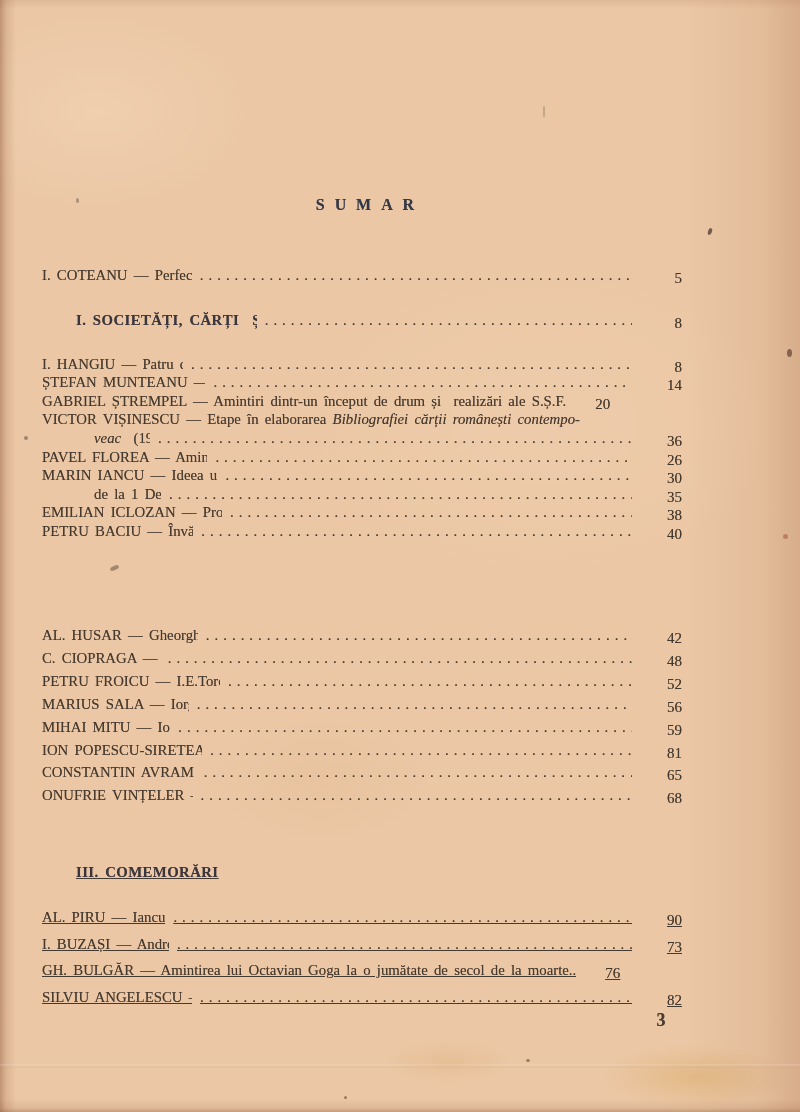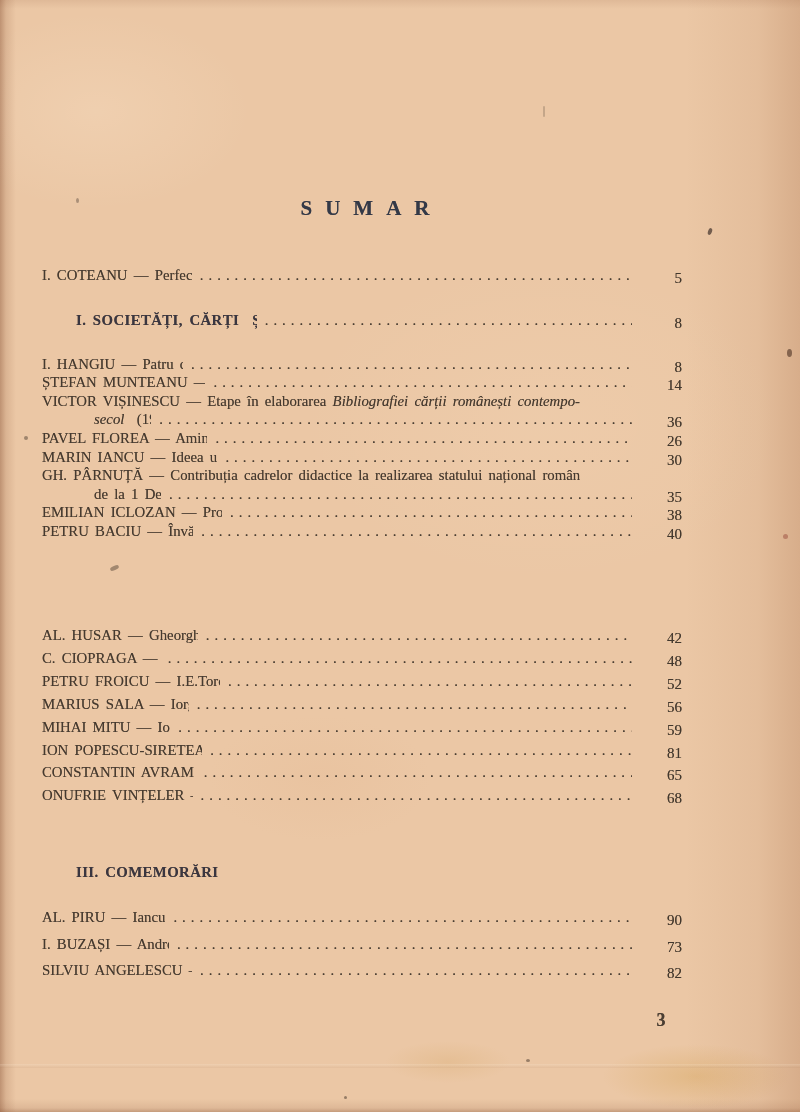--- a/index.html
+++ b/index.html
@@ -17,38 +17,38 @@
       linear-gradient(180deg, rgba(120,62,32,.10) 0px, rgba(0,0,0,0) 9px),
       radial-gradient(ellipse 130px 45px at 87% 96.8%, rgba(203,148,52,.28), rgba(0,0,0,0) 72%),
       radial-gradient(ellipse 90px 30px at 56% 95.5%, rgba(198,145,60,.16), rgba(0,0,0,0) 70%),
       radial-gradient(ellipse 220px 140px at 12% 10%, rgba(255,236,212,.22), rgba(0,0,0,0) 70%),
       radial-gradient(ellipse 340px 220px at 68% 38%, rgba(255,231,202,.12), rgba(0,0,0,0) 72%),
       radial-gradient(ellipse 160px 90px at 40% 70%, rgba(222,172,130,.14), rgba(0,0,0,0) 70%),
       #ebc7a5;
   }
   .title{
     position:absolute;left:42px;width:646px;top:196px;margin:0;
-    text-align:center;font-size:21px;font-weight:bold;
+    text-align:center;font-size:16px;font-weight:bold;
     letter-spacing:.62em;text-indent:.62em;color:#333947;
     text-shadow:0 0 .5px rgba(40,40,60,.55);
   }
   .toc{position:absolute;left:0;top:0;width:800px;height:1112px;}
   .section{position:absolute;left:42px;width:646px;color:#453a30;}
   .sec0{top:266px;}
   .sec1{top:311px;}
   .sec2{top:600px;}
   .sec3{top:859px;}
   .sec1 .entries{margin-top:25px;}
   .sec2 .entries{margin-top:24px;}
   .sec3 .entries{margin-top:18px;}
   .row{display:flex;align-items:baseline;font-size:14.8px;word-spacing:2.5px;
        text-shadow:0 0 .4px rgba(62,46,30,.55);}
   .sec0 .row,.sec1 .row{line-height:18.6px;}
   .sec2 .row{line-height:22.9px;}
-  .sec3 .row{line-height:26.8px;}
+  .sec3 .row{line-height:26.8px;text-decoration:underline;}
   .heading{padding-left:34px;line-height:20px;}
   .heading .txt{font-weight:bold;color:#3a3640;letter-spacing:.4px;}
   .txt{white-space:pre;flex:0 1 auto;min-width:0;overflow:hidden;}
   .txt .part-italic{font-style:italic;margin-top:16px;}
   .txt.indent{padding-left:52px;}
   .leader{
     flex:1 1 auto;min-width:0;overflow:hidden;white-space:nowrap;
     letter-spacing:5px;margin:0 6px 0 8px;color:#473d33;
   }
   .pagecol{flex:0 0 44px;text-align:right;padding-right:6px;
@@ -100,41 +100,41 @@
             <span class="txt"><span class="part">I. HANGIU — Patru decenii de la înființarea S.Ș.I.F.</span></span>
             <span class="leader">........................................................................................................................</span>
             <span class="pagecol">8</span>
           </div>
           <div class="row">
             <span class="txt"><span class="part">ȘTEFAN MUNTEANU — Un jurnal de scriitor după 100 de ani</span></span>
             <span class="leader">........................................................................................................................</span>
             <span class="pagecol">14</span>
           </div>
           <div class="row">
+            <span class="txt"><span class="part">GABRIEL ȘTREMPEL — Amintiri dintr-un început de drum și  realizări ale S.Ș.F.</span></span>
+            <span class="pagecol">20</span>
+          </div>
+          <div class="row">
             <span class="txt"><span class="part">VICTOR VIȘINESCU — Etape în elaborarea </span><span class="part part-italic">Bibliografiei cărții românești contempo-</span></span>
             <span class="pagecol"></span>
           </div>
           <div class="row">
-            <span class="txt indent"><span class="part part-italic">secol</span><span class="part">  (1919—1952)</span></span>
+            <span class="txt indent"><span class="part part-italic">veac</span><span class="part">  (1919—1952)</span></span>
             <span class="leader">........................................................................................................................</span>
             <span class="pagecol">36</span>
           </div>
           <div class="row">
             <span class="txt"><span class="part">PAVEL FLOREA — Amintirea Junimii după cinci pătrare de veac</span></span>
             <span class="leader">........................................................................................................................</span>
             <span class="pagecol">26</span>
           </div>
           <div class="row">
             <span class="txt"><span class="part">MARIN IANCU — Ideea unității naționale în publicațiile lui G. Barițiu</span></span>
             <span class="leader">........................................................................................................................</span>
             <span class="pagecol">30</span>
-          </div>
-          <div class="row">
-            <span class="txt"><span class="part">GH. PÂRNUȚĂ — Contribuția cadrelor didactice la realizarea statului național român</span></span>
-            <span class="pagecol"></span>
           </div>
           <div class="row">
             <span class="txt indent"><span class="part">de la 1 Decembrie 1918</span></span>
             <span class="leader">........................................................................................................................</span>
             <span class="pagecol">35</span>
           </div>
           <div class="row">
             <span class="txt"><span class="part">EMILIAN ICLOZAN — Profesorul doctor Aurel E. Peteanu (1887—1961)</span></span>
             <span class="leader">........................................................................................................................</span>
             <span class="pagecol">38</span>
@@ -198,20 +198,24 @@
         <div class="entries">
           <div class="row">
             <span class="txt"><span class="part">AL. PIRU — Iancu Văcărescu (1792—1863)</span></span>
             <span class="leader">........................................................................................................................</span>
             <span class="pagecol">90</span>
           </div>
           <div class="row">
             <span class="txt"><span class="part">I. BUZAȘI — Andrei Mureșanu (1816—1863)</span></span>
             <span class="leader">........................................................................................................................</span>
             <span class="pagecol">73</span>
+          </div>
+          <div class="row">
+            <span class="txt"><span class="part">GH. BULGĂR — Amintirea lui Octavian Goga la o jumătate de secol de la moarte..</span></span>
+            <span class="pagecol">76</span>
           </div>
           <div class="row">
             <span class="txt"><span class="part">SILVIU ANGELESCU — Ovid Densusianu (1874—1938)</span></span>
             <span class="leader">........................................................................................................................</span>
             <span class="pagecol">82</span>
           </div>
         </div>
       </div>
     </div>
   <div class="folio">3</div>

